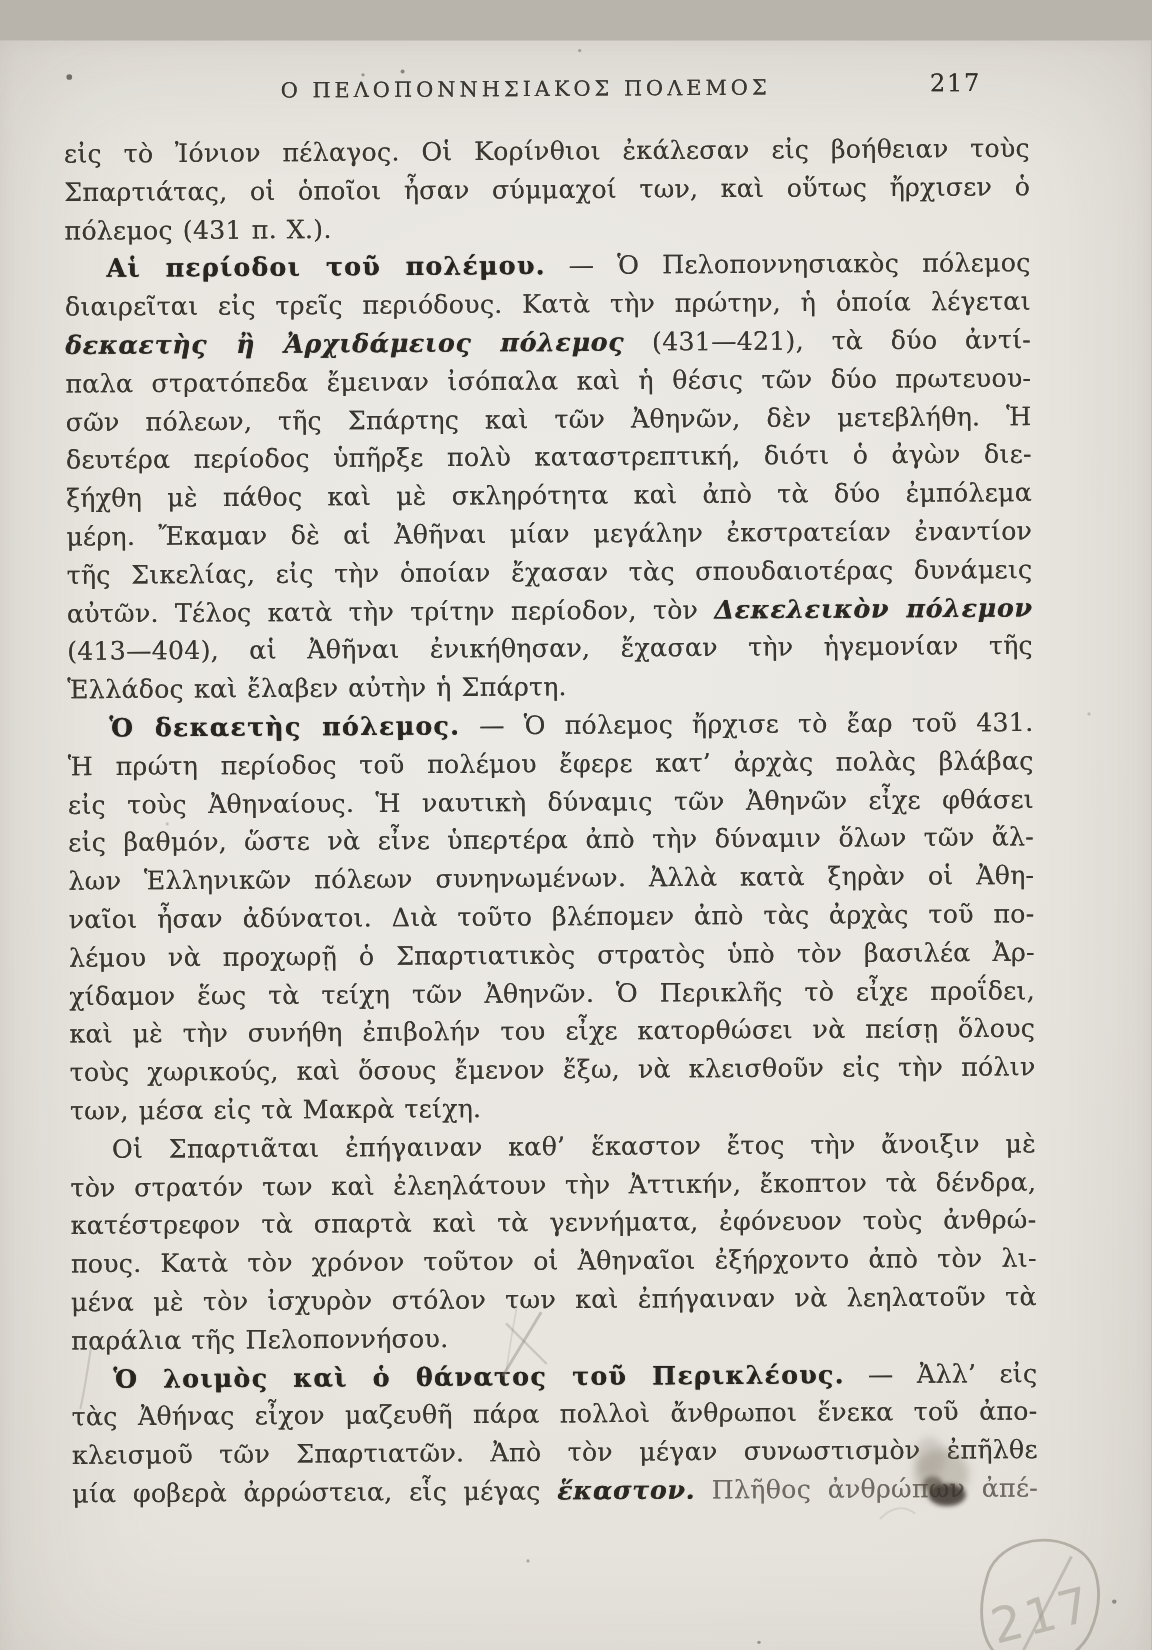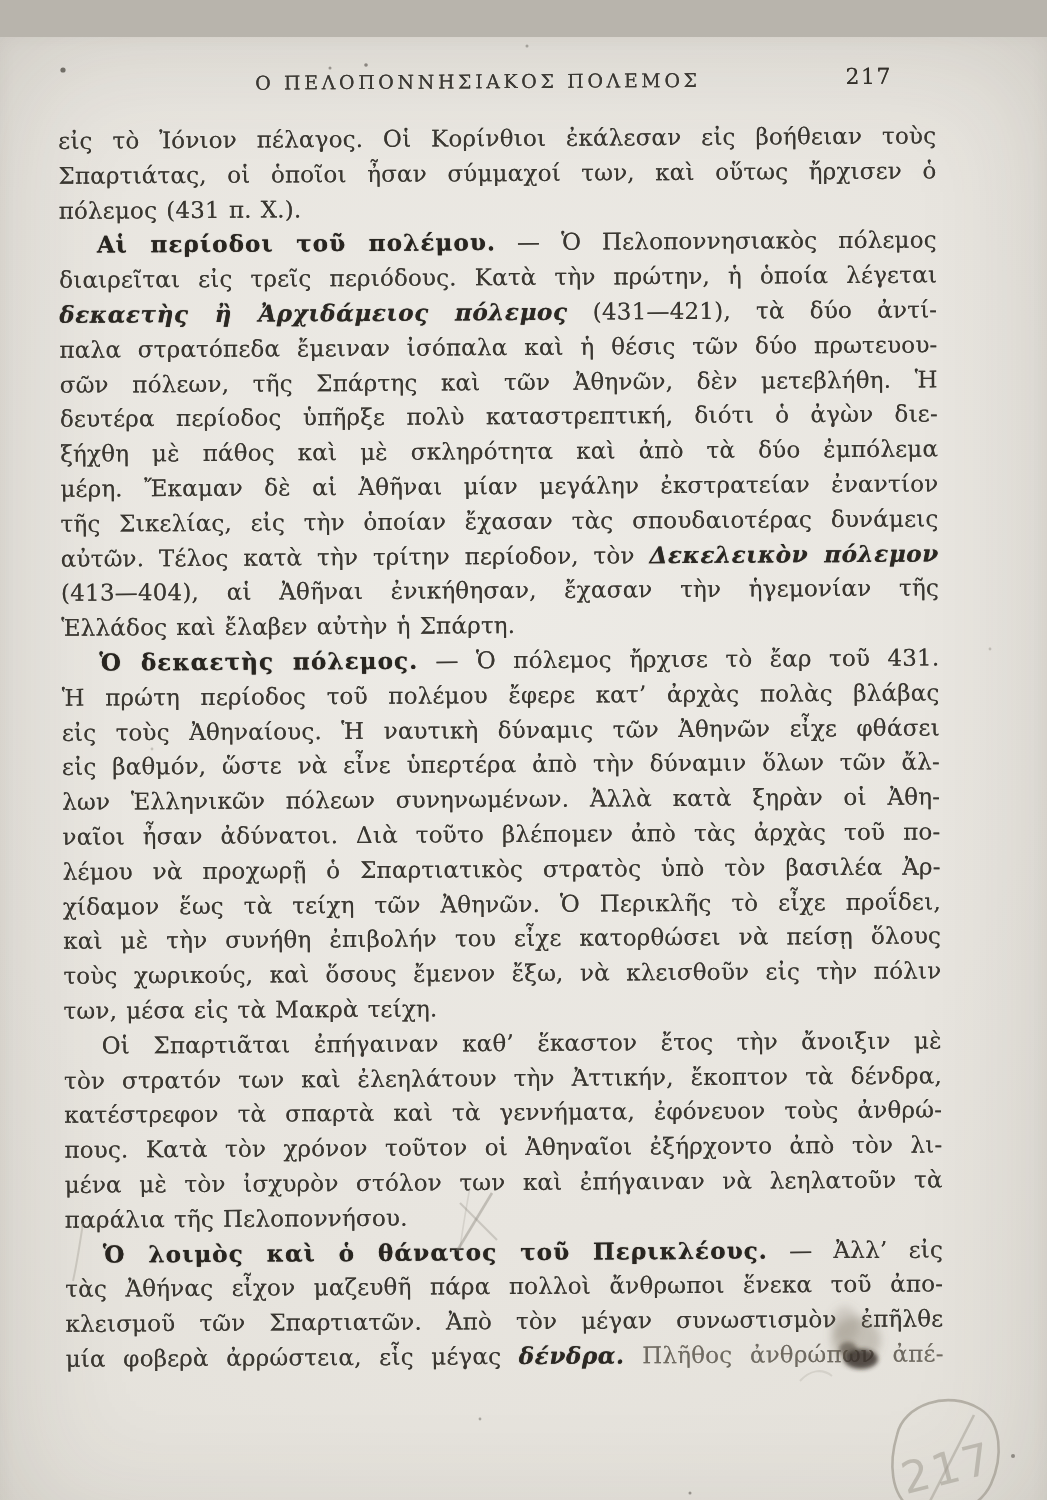--- a/index.html
+++ b/index.html
@@ -88,21 +88,21 @@
           <div class="line j"><span class="s-n">τὸν στρατόν των καὶ ἐλεηλάτουν τὴν Ἀττικήν, ἔκοπτον τὰ δένδρα,</span></div>
           <div class="line j"><span class="s-n">κατέστρεφον τὰ σπαρτὰ καὶ τὰ γεννήματα, ἐφόνευον τοὺς ἀνθρώ-</span></div>
           <div class="line j"><span class="s-n">πους. Κατὰ τὸν χρόνον τοῦτον οἱ Ἀθηναῖοι ἐξήρχοντο ἀπὸ τὸν λι-</span></div>
           <div class="line j"><span class="s-n">μένα μὲ τὸν ἰσχυρὸν στόλον των καὶ ἐπήγαιναν νὰ λεηλατοῦν τὰ</span></div>
           <div class="line"><span class="s-n">παράλια τῆς Πελοποννήσου.</span></div>
         </div>
         <div class="para indent">
           <div class="line j"><span class="s-b">Ὁ λοιμὸς καὶ ὁ θάνατος τοῦ Περικλέους.</span><span class="s-n"> — Ἀλλ’ εἰς</span></div>
           <div class="line j"><span class="s-n">τὰς Ἀθήνας εἶχον μαζευθῆ πάρα πολλοὶ ἄνθρωποι ἕνεκα τοῦ ἀπο-</span></div>
           <div class="line j"><span class="s-n">κλεισμοῦ τῶν Σπαρτιατῶν. Ἀπὸ τὸν μέγαν συνωστισμὸν ἐπῆλθε</span></div>
-          <div class="line j"><span class="s-n">μία φοβερὰ ἀρρώστεια, εἷς μέγας </span><span class="s-bi">δένδρα.</span><span class="s-f"> Πλῆθος ἀνθρώπων ἀπέ-</span></div>
+          <div class="line j"><span class="s-n">μία φοβερὰ ἀρρώστεια, εἷς μέγας </span><span class="s-bi">ἕκαστον.</span><span class="s-f"> Πλῆθος ἀνθρώπων ἀπέ-</span></div>
         </div>
       </div>
   </div>
 
   <svg class="marks" width="1047" height="1500" viewBox="0 0 1047 1500">
     <defs>
       <filter id="b1" x="-50%" y="-50%" width="200%" height="200%">
           <feGaussianBlur stdDeviation="0.7"></feGaussianBlur>
         </filter>
       <filter id="b2" x="-50%" y="-50%" width="200%" height="200%">

